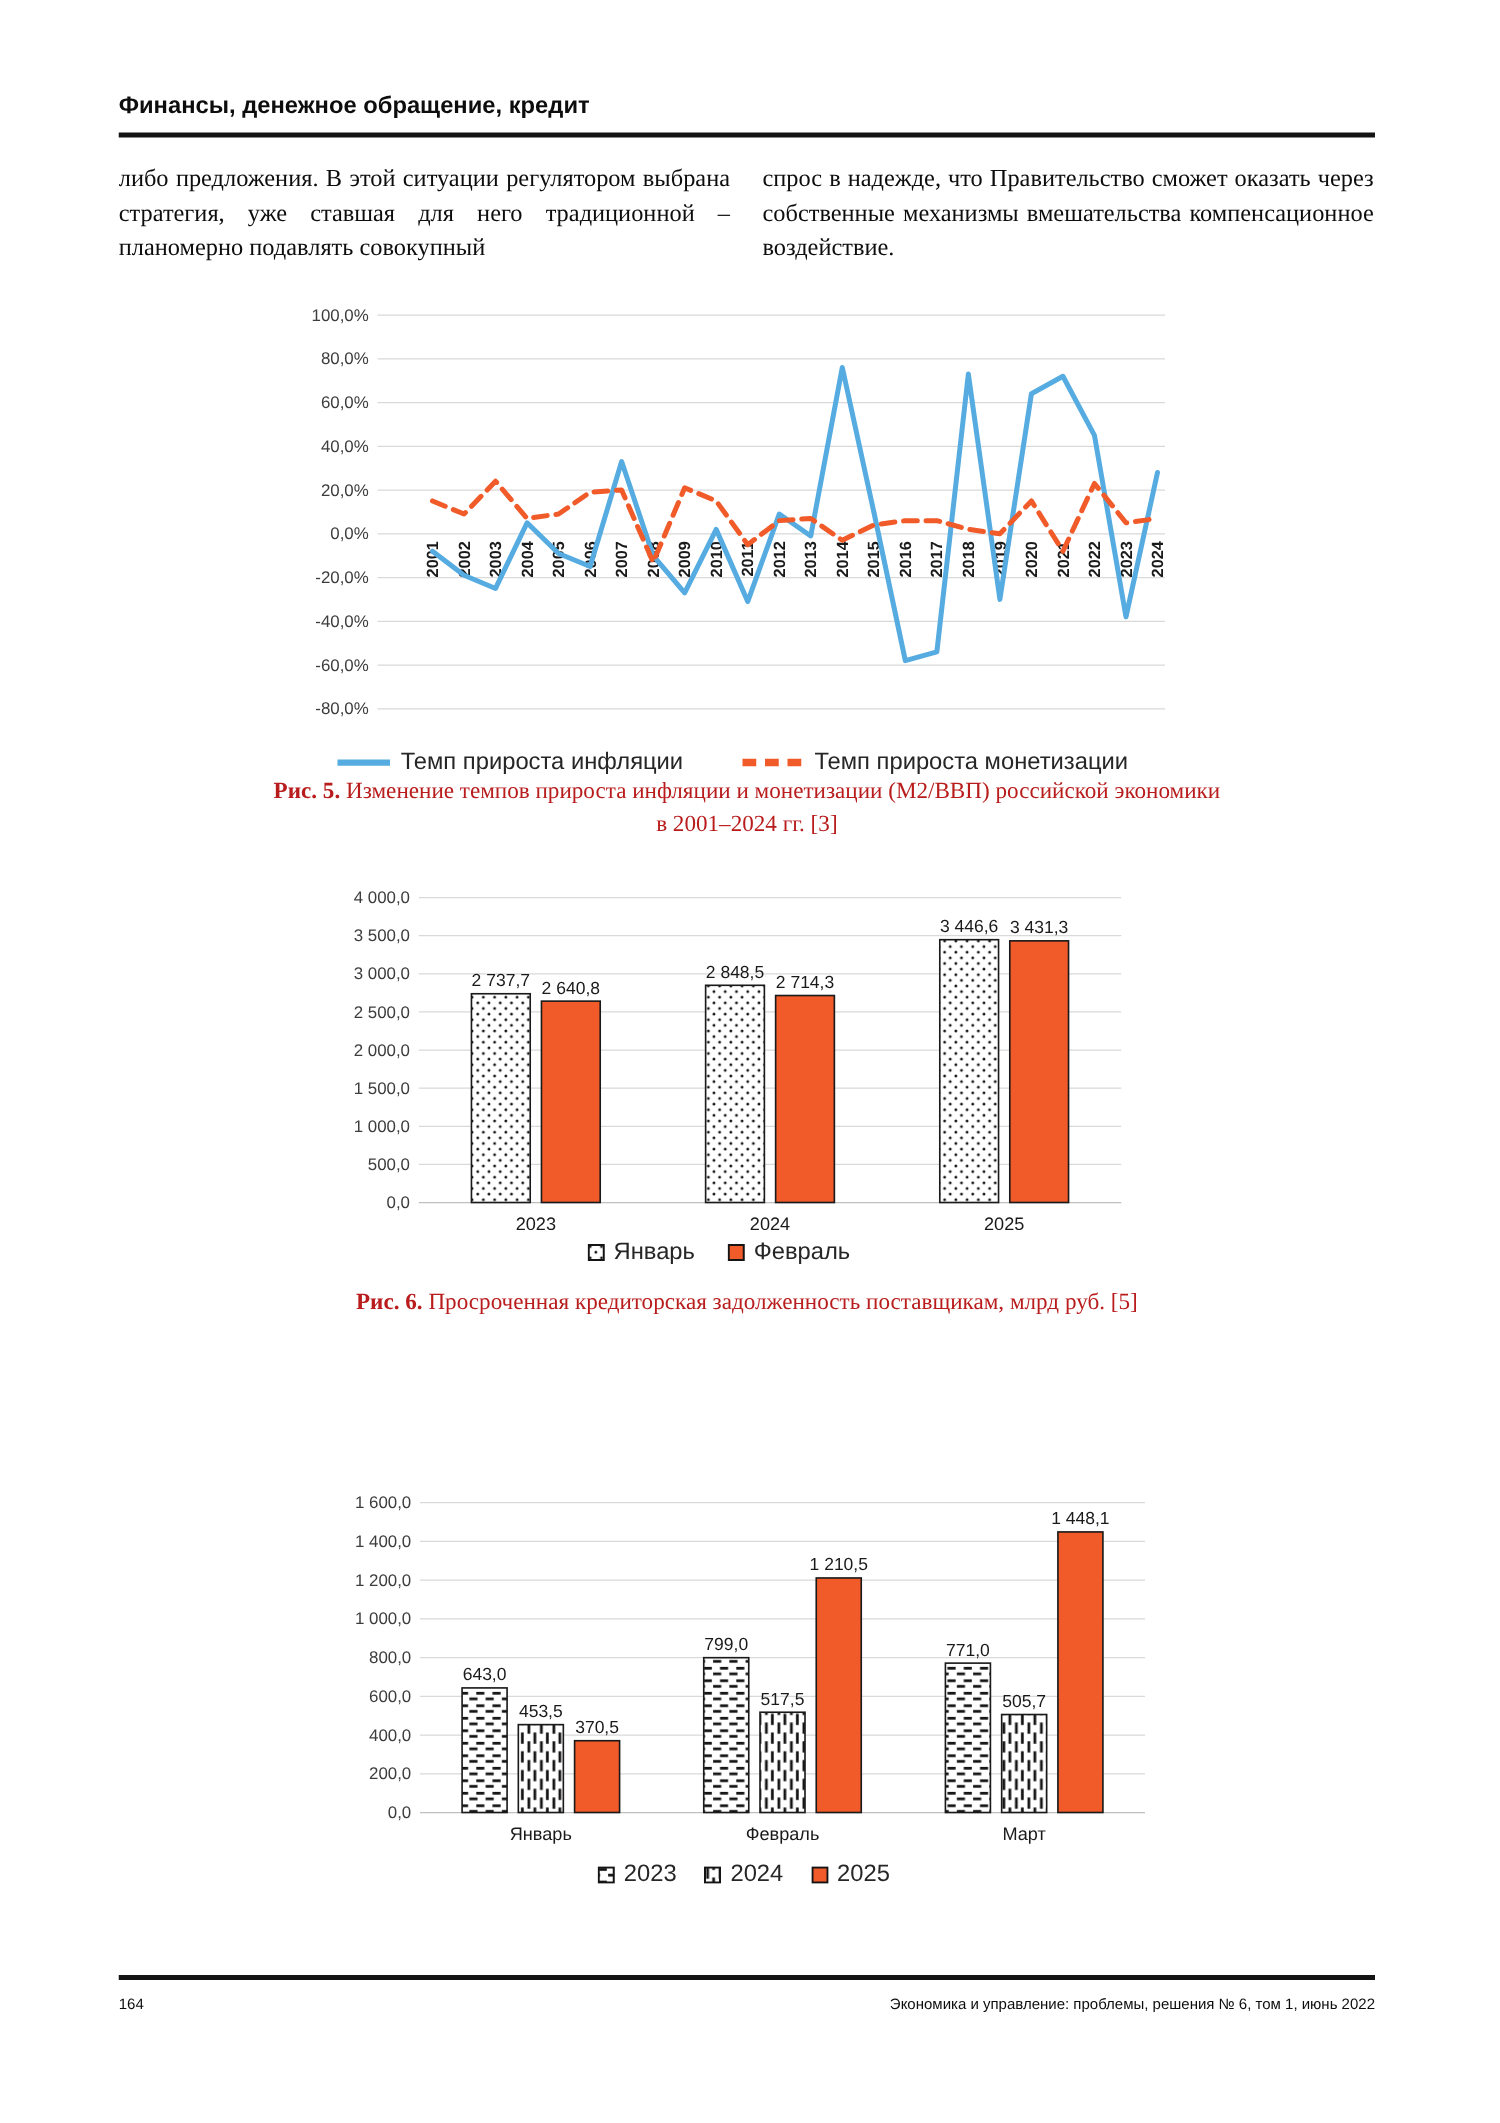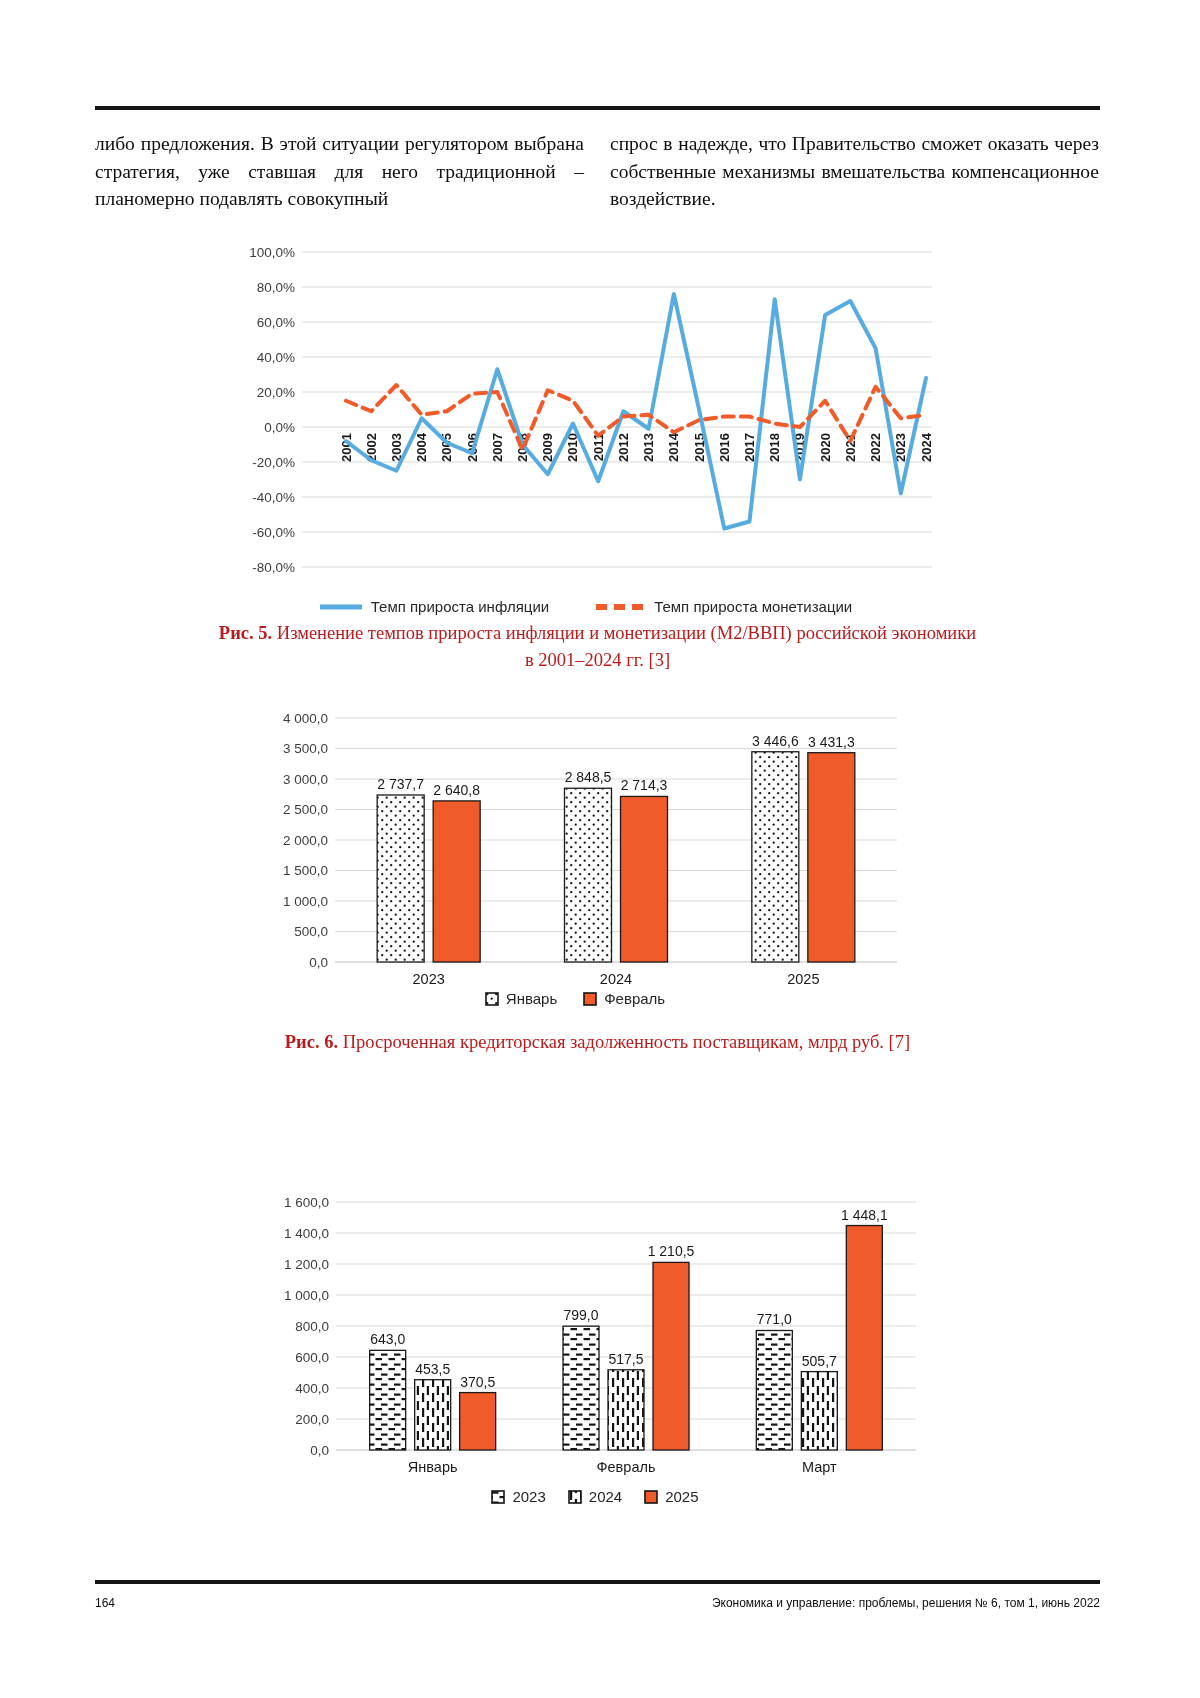--- a/index.html
+++ b/index.html
@@ -22,21 +22,21 @@
   
   #body-cols{top:130px;display:flex;gap:26px;}
   .col{width:489px;font-size:19.5px;line-height:1.42;text-align:justify;color:#0d0d0d;}
   
   .chart-wrap{position:absolute;font-family:"Liberation Sans", sans-serif;}
   #fig5-chart{left:230px;top:238px;width:710px;}
   #fig6-chart{left:245px;top:692px;width:660px;text-align:right;}
   #fig7-chart{left:250px;top:1182px;width:690px;}
   .legend-row{
     display:flex;justify-content:center;align-items:center;gap:46px;
-    font-family:"Liberation Sans", sans-serif;font-size:15px;color:#262626;
+    font-family:"Liberation Sans", sans-serif;font-size:19px;color:#262626;
   }
   .legend-item{display:flex;align-items:center;gap:7px;}
   .legend-swatch{display:inline-block;}
   
   .fig-caption{
     position:absolute;left:95px;width:1005px;
     text-align:center;font-size:18.5px;color:#b91c1c;line-height:1.45;
   }
   #caption-fig5{top:620px;}
   #caption-fig6{top:1029px;}
@@ -70,20 +70,21 @@
       <rect width="10" height="15" fill="#ffffff"></rect>
       <rect x="2" y="1" width="2.2" height="9" fill="#141414"></rect>
       <rect x="6.8" y="9" width="2.2" height="9" fill="#141414"></rect>
       <rect x="6.8" y="-6" width="2.2" height="9" fill="#141414"></rect>
     </pattern>
   </defs>
 </svg>
 
 <div id="page">
 
+  <div class="content" id="running-head">Финансы, денежное обращение, кредит</div>
   <div class="content" id="header-rule"></div>
 
   <div class="content" id="body-cols">
     <div class="col">либо предложения. В этой ситуации регулятором выбрана стратегия, уже ставшая для него традиционной – планомерно подавлять совокупный</div>
     <div class="col">спрос в надежде, что Правительство сможет оказать через собственные механизмы вмешательства компенсационное воздействие.</div>
   </div>
 
   <div class="chart-wrap" id="fig5-chart">
     <svg id="fig5-svg" width="710" height="350">
         <line x1="72" y1="14" x2="702" y2="14" stroke="#D9D9D9" stroke-width="1"></line>
@@ -200,21 +201,21 @@
       <span class="legend-item">
         <svg class="legend-swatch" width="14" height="14">
           <rect x="1" y="1" width="12" height="12" fill="#F15A29" stroke="#141414" stroke-width="1.6"></rect>
         </svg>
         <span>Февраль</span>
       </span>
     </div>
   </div>
 
   <div class="fig-caption" id="caption-fig6">
-    <span class="cap-label">Рис. 6.</span><span> Просроченная кредиторская задолженность поставщикам, млрд руб. [7]</span>
+    <span class="cap-label">Рис. 6.</span><span> Просроченная кредиторская задолженность поставщикам, млрд руб. [5]</span>
   </div>
 
   <div class="chart-wrap" id="fig7-chart">
     <svg id="fig7-svg" width="690" height="300">
         <line x1="86" y1="20" x2="666" y2="20" stroke="#D9D9D9" stroke-width="1"></line>
         <text x="79" y="24.5" text-anchor="end" font-size="13.5" fill="#3d3d3d">1 600,0</text>
         <line x1="86" y1="51" x2="666" y2="51" stroke="#D9D9D9" stroke-width="1"></line>
         <text x="79" y="55.5" text-anchor="end" font-size="13.5" fill="#3d3d3d">1 400,0</text>
         <line x1="86" y1="82" x2="666" y2="82" stroke="#D9D9D9" stroke-width="1"></line>
         <text x="79" y="86.5" text-anchor="end" font-size="13.5" fill="#3d3d3d">1 200,0</text>

